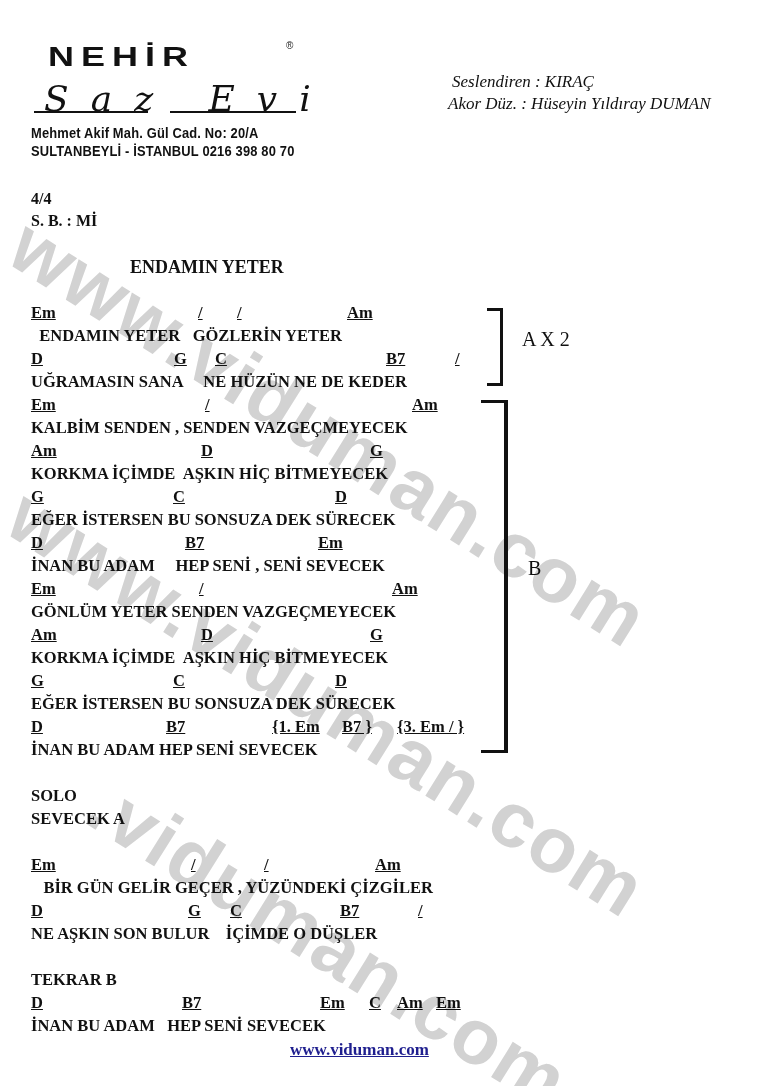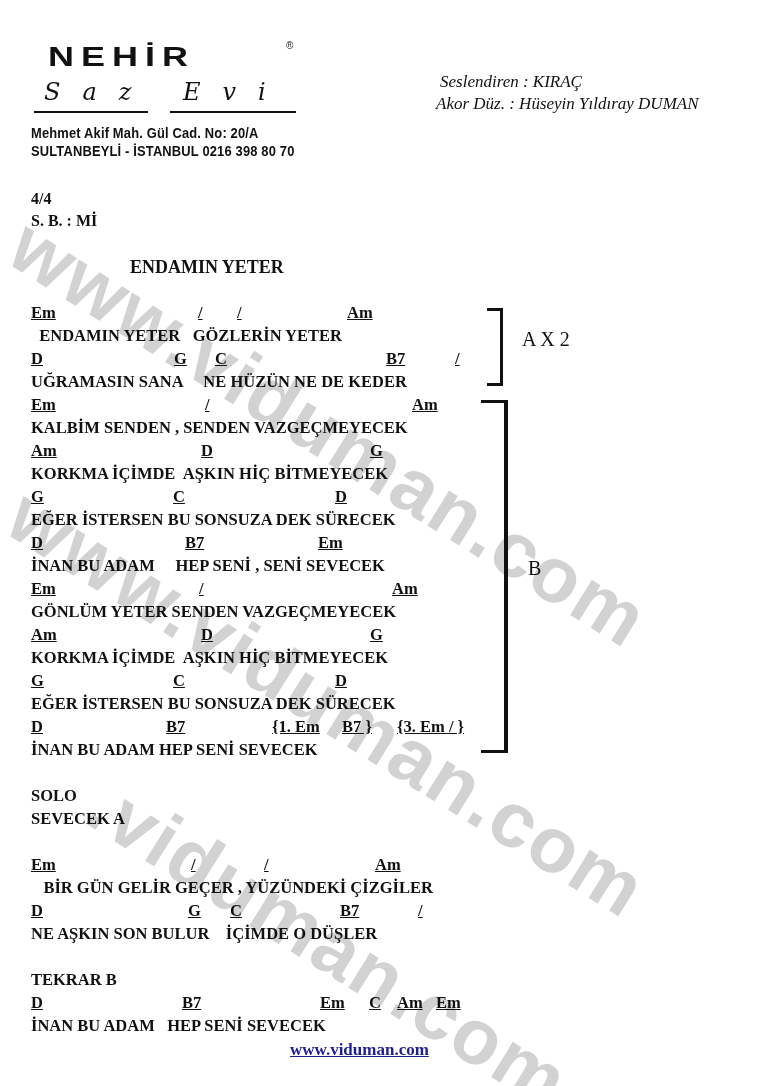--- a/index.html
+++ b/index.html
@@ -1,23 +1,23 @@
 <!DOCTYPE html>
 <html><head>
 <meta charset="utf-8">
 <style>
   html, body { margin:0; padding:0; }
   body { width:768px; height:1086px; background:#ffffff; position:relative; overflow:hidden; font-family:"Liberation Serif", serif; color:#111; }
   .wm { position:absolute; font-family:"Liberation Sans", sans-serif; font-weight:bold; color:#d2d2d2; font-size:78px; transform-origin:0 0; letter-spacing:2px; z-index:0; white-space:pre; }
   .logo-nehir { position:absolute; left:48px; top:40px; font-family:"Liberation Sans", sans-serif; font-weight:900; font-size:36px; letter-spacing:7px; color:#111; transform:scaleY(0.78); transform-origin:0 0; z-index:2; }
   .logo-reg { position:absolute; left:286px; top:40px; font-family:"Liberation Sans", sans-serif; font-size:10px; color:#222; z-index:2; }
-  .logo-saz { position:absolute; left:44px; top:78px; font-family:"DejaVu Serif", serif; font-style:italic; font-size:24px; letter-spacing:22px; color:#111; z-index:2; }
+  .logo-saz { position:absolute; left:44px; top:78px; font-family:"DejaVu Serif", serif; font-style:italic; font-size:36px; letter-spacing:22px; color:#111; z-index:2; }
   .logo-line { position:absolute; height:2px; background:#111; top:111px; z-index:2; }
   .addr { position:absolute; left:31px; font-family:"Liberation Sans", sans-serif; font-weight:bold; font-size:15px; color:#111; transform:scaleX(0.86); transform-origin:0 0; z-index:2; letter-spacing:0.2px; }
-  .credit { position:absolute; font-family:"Liberation Serif", serif; font-style:italic; font-size:17px; color:#111; z-index:2; }
+  .credit { position:absolute; font-family:"Liberation Serif", serif; font-style:italic; font-size:17px; color:#111; z-index:2;margin-left:12px; }
   .meta { position:absolute; left:31px; font-weight:bold; font-size:16px; z-index:2; }
   .title { position:absolute; left:130px; top:257px; font-weight:bold; font-size:18px; z-index:2; }
   .row { position:absolute; left:31px; height:22px; font-weight:bold; font-size:16.5px; z-index:2; }
   .chord { position:absolute; top:0; white-space:pre;text-decoration:underline; }
   .lyric { position:absolute; top:0; white-space:pre; }
   .bracket { position:absolute; border-right:3px solid #111; z-index:2; }
   .bracket::before, .bracket::after { content:""; position:absolute; right:-3px; height:3px; background:#111; }
   .bracket-a::before, .bracket-a::after { width:16px; }
   .bracket-b::before, .bracket-b::after { width:26px; }
   .bracket::before { top:0; }

